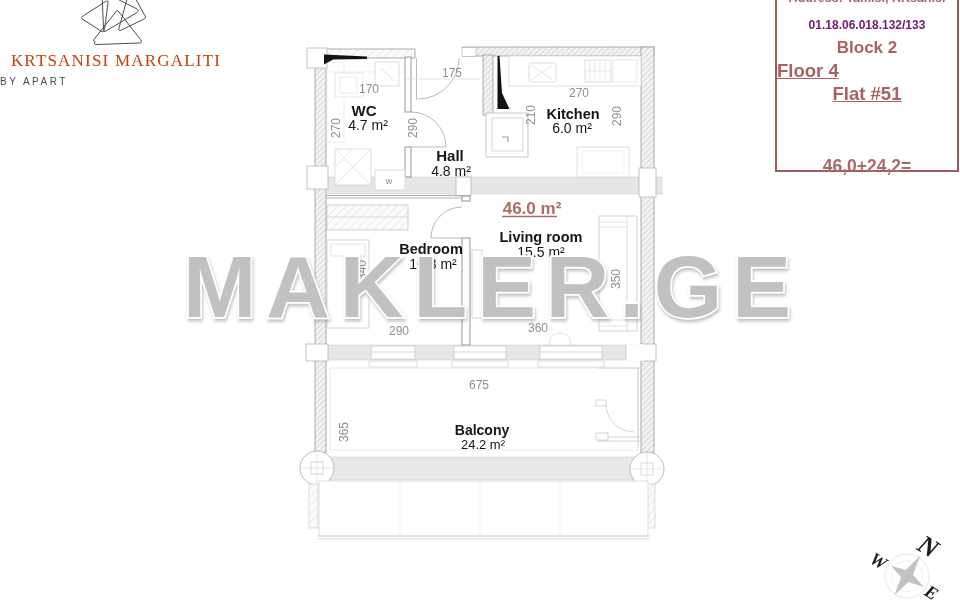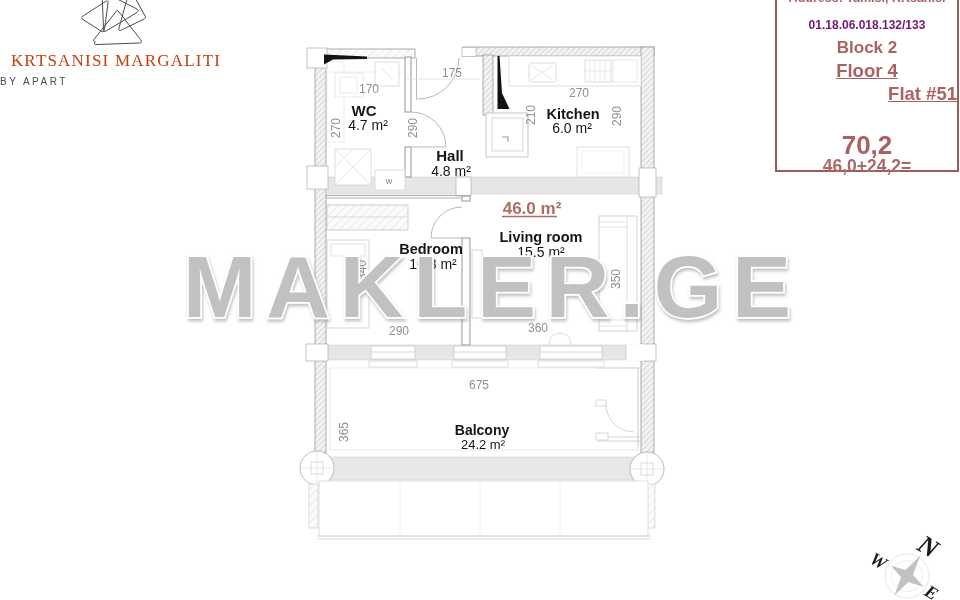--- a/index.html
+++ b/index.html
@@ -286,27 +286,26 @@
 </svg>
 
 <div class="abs" style="left:775px;top:-32px;width:184px;height:204px;border:2px solid #9c5c5c;box-sizing:border-box;font-weight:bold;">
 
 <div class="abs" style="top:20.5px;width:100%;text-align:center;font-size:12.5px;color:#a96363;">Address: Tamisi, Krtsanisi</div>
 
 <div class="abs" style="top:48px;width:100%;text-align:center;font-size:12px;color:#701a75;">01.18.06.018.132/133</div>
 
 <div class="abs" style="top:68px;width:100%;text-align:center;font-size:17px;color:#aa6161;">Block 2</div>
 
-<div class="abs" style="top:90px;width:100%;text-align:center;font-size:18.5px;color:#aa6161;text-decoration:underline;">Floor 4</div>
-
-<div class="abs" style="top:113px;width:100%;text-align:right;font-size:18.5px;color:#aa6161;text-decoration:underline;">Flat #51</div>
+<div class="abs" style="top:90px;width:100%;font-size:18.5px;color:#aa6161;text-decoration:underline;">Floor 4</div>
+
+<div class="abs" style="top:113px;width:100%;text-align:center;font-size:18.5px;color:#aa6161;text-decoration:underline;">Flat #51</div>
 
 <div class="abs" style="top:141.5px;width:100%;text-align:center;font-size:17.5px;color:#ab6868;margin-top:44px;">46,0+24,2=</div>
 
-<div class="abs" style="top:160px;width:100%;text-align:center;font-size:26px;color:#aa6161;">70,2</div>
 </div>
 
 <svg class="abs" style="left:845px;top:515px" width="115" height="85" viewBox="0 0 115 85">
 <g transform="translate(62,61) rotate(33)">
 
 <circle cx="0" cy="0" r="22" fill="none" stroke="#efefef" stroke-width="1.5"></circle>
 <circle cx="0" cy="0" r="15.5" fill="none" stroke="#f3f3f3" stroke-width="1.2"></circle>
 
 <polygon points="0,-24.5 4.3,-4.3 20,0 4.3,4.3 0,23 -4.3,4.3 -19,0 -4.3,-4.3" fill="#c2c2c2"></polygon>
 </g>

